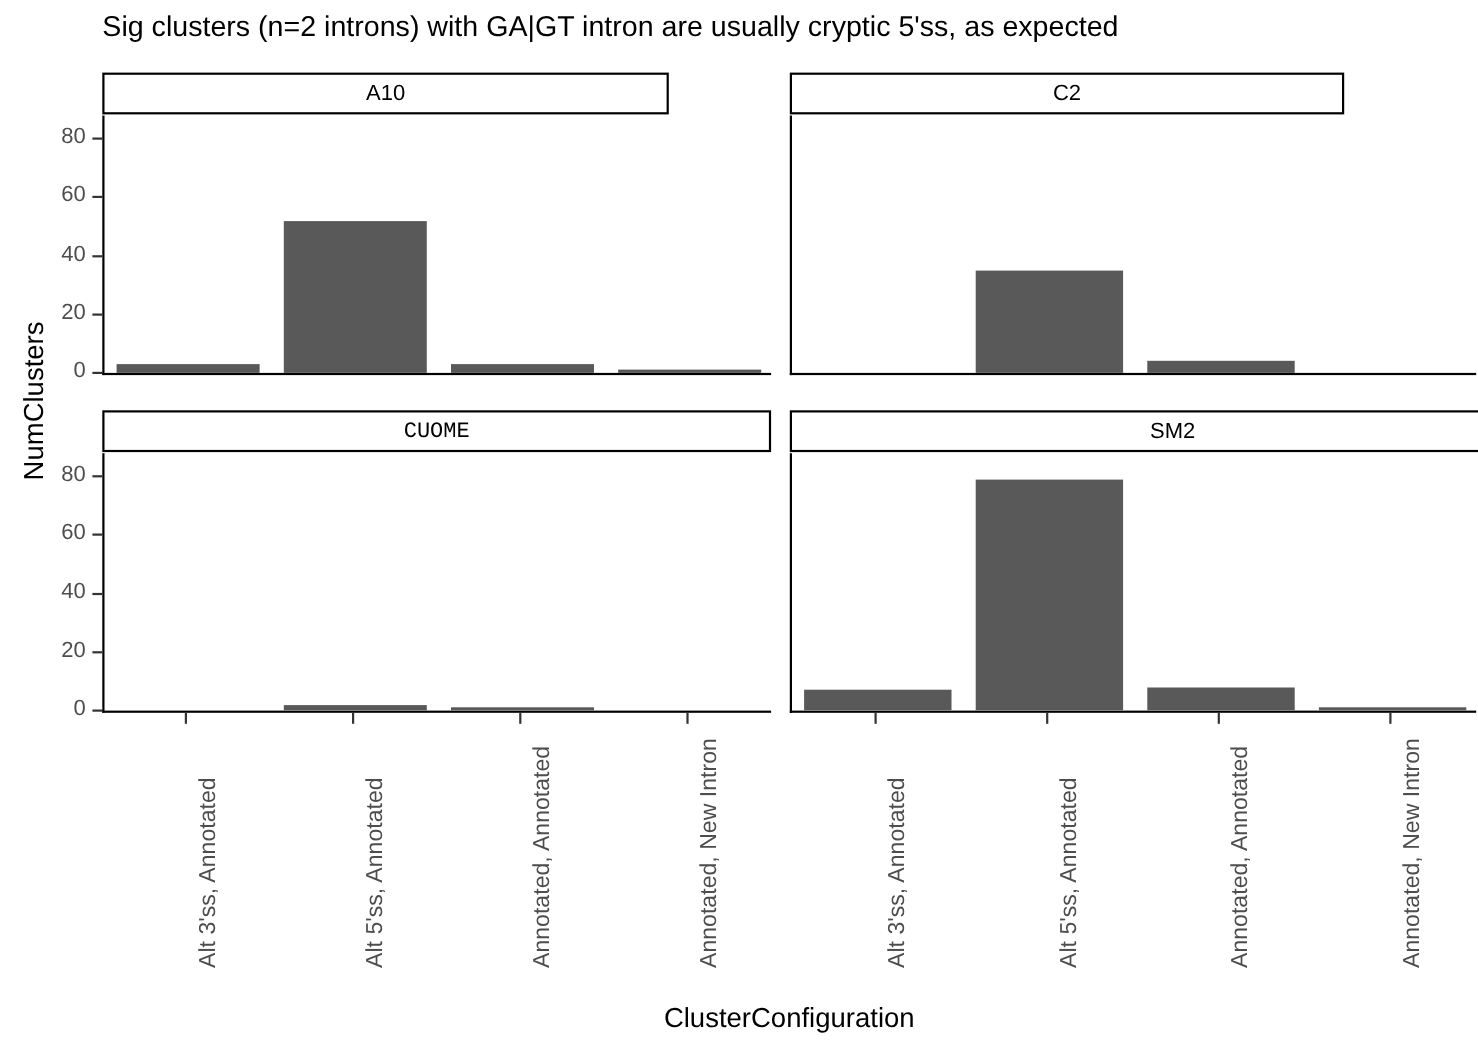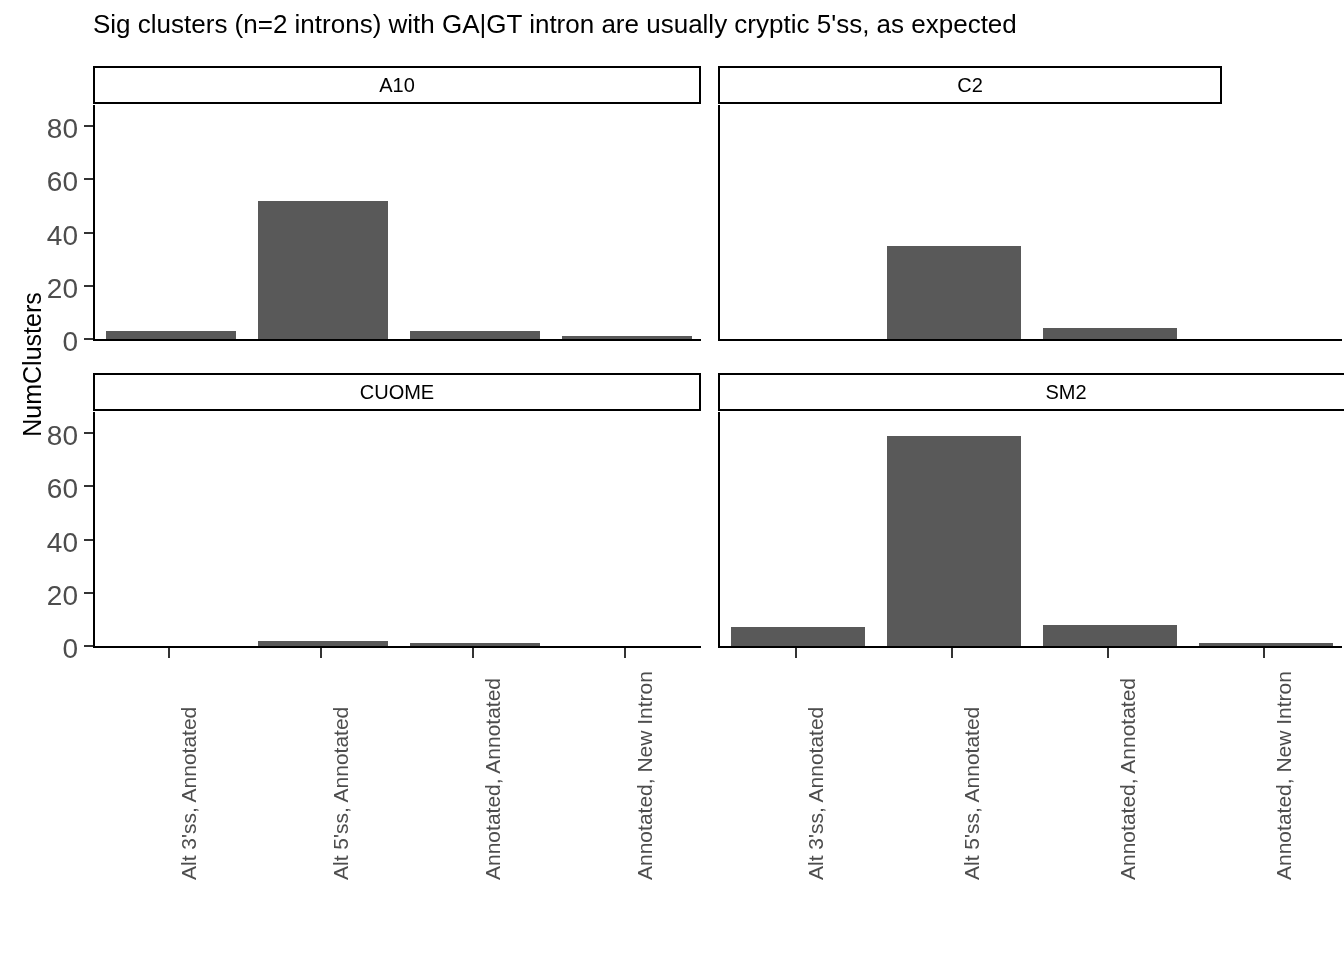--- a/index.html
+++ b/index.html
@@ -102,21 +102,21 @@
   .bar {
     position: absolute;
     bottom: 0;
     background: #595959;
   }
 
   
   .ytick-label {
     position: absolute;
     text-align: right;
-    font-size: 28px;
+    font-size: 20px;
     color: #4d4d4d;
     white-space: nowrap;
     width: 60px;
   }
   .ytick-mark {
     position: absolute;
     width: 9px;
     height: 2px;
     background: #333333;
   }
@@ -139,24 +139,25 @@
 </style>
 </head>
 <body>
 
 <div id="root">
 
   <div class="plot-title">Sig clusters (n=2 introns) with GA|GT intron are usually cryptic 5'ss, as expected</div>
 
   <div class="y-axis-title">NumClusters</div>
 
+  <div class="x-axis-title">ClusterConfiguration</div>
 
   <div id="facets-layer">
       <div class="facet" style="left: 93px; top: 66px; width: 608px;">
-        <div class="strip" style="width: 608px;">
+        <div class="strip" style="width: 515px;">
           <span class="strip-label">A10</span>
         </div>
         <div class="panel" style="top: 39px; width: 608px; height: 236px;">
           <div class="bars">
             <div class="bar" title="Alt 3'ss, Annotated: 3" style="left: 10.64px; width: 130.72px; height: 7.97727px; background: rgb(89, 89, 89);"></div>
             <div class="bar" title="Alt 5'ss, Annotated: 52" style="left: 162.64px; width: 130.72px; height: 138.273px; background: rgb(89, 89, 89);"></div>
             <div class="bar" title="Annotated, Annotated: 3" style="left: 314.64px; width: 130.72px; height: 7.97727px; background: rgb(89, 89, 89);"></div>
             <div class="bar" title="Annotated, New Intron: 1" style="left: 466.64px; width: 130.72px; height: 2.65909px; background: rgb(89, 89, 89);"></div>
           </div>
         </div>
@@ -166,21 +167,21 @@
           <span class="strip-label">C2</span>
         </div>
         <div class="panel" style="top: 39px; width: 624px; height: 236px;">
           <div class="bars">
             <div class="bar" title="Alt 5'ss, Annotated: 35" style="left: 166.92px; width: 134.16px; height: 93.0682px; background: rgb(89, 89, 89);"></div>
             <div class="bar" title="Annotated, Annotated: 4" style="left: 322.92px; width: 134.16px; height: 10.6364px; background: rgb(89, 89, 89);"></div>
           </div>
         </div>
       </div>
       <div class="facet" style="left: 93px; top: 373px; width: 608px;">
-        <div class="strip" style="width: 608px;">
+        <div class="strip" style="width: 608px; font-family: Liberation Mono, monospace;">
           <span class="strip-label">CUOME</span>
         </div>
         <div class="panel" style="top: 39px; width: 608px; height: 236px;">
           <div class="bars">
             <div class="bar" title="Alt 5'ss, Annotated: 2" style="left: 162.64px; width: 130.72px; height: 5.31818px; background: rgb(89, 89, 89);"></div>
             <div class="bar" title="Annotated, Annotated: 1" style="left: 314.64px; width: 130.72px; height: 2.65909px; background: rgb(89, 89, 89);"></div>
           </div>
         </div>
       </div>
       <div class="facet" style="left: 718px; top: 373px; width: 624px;">

